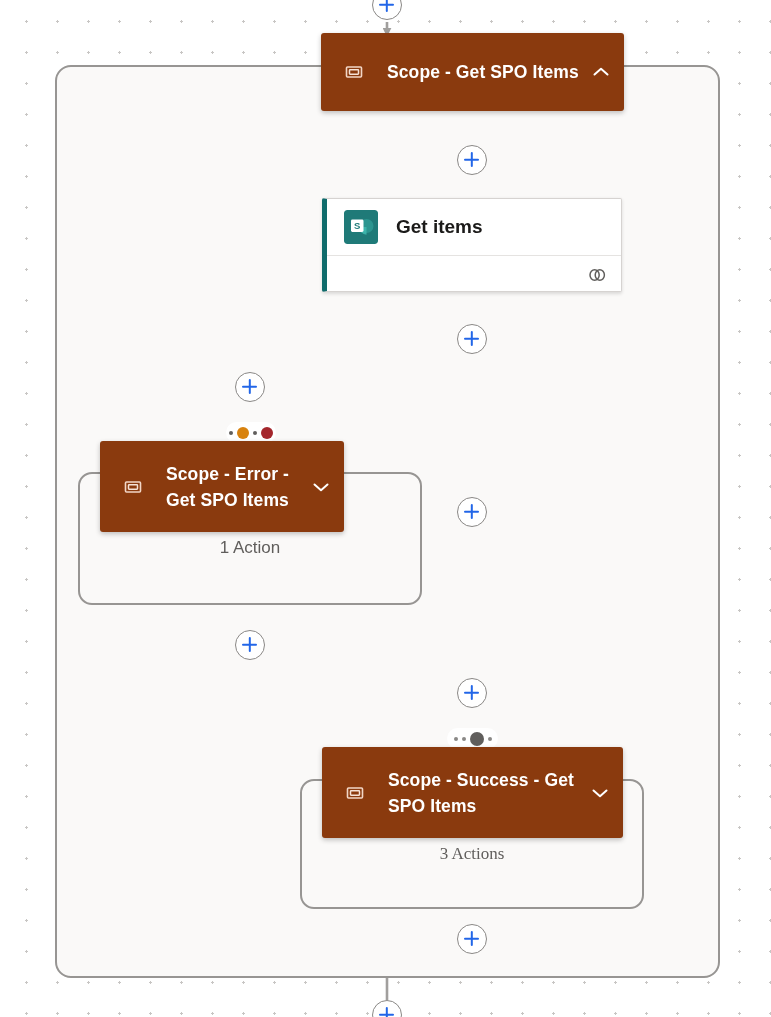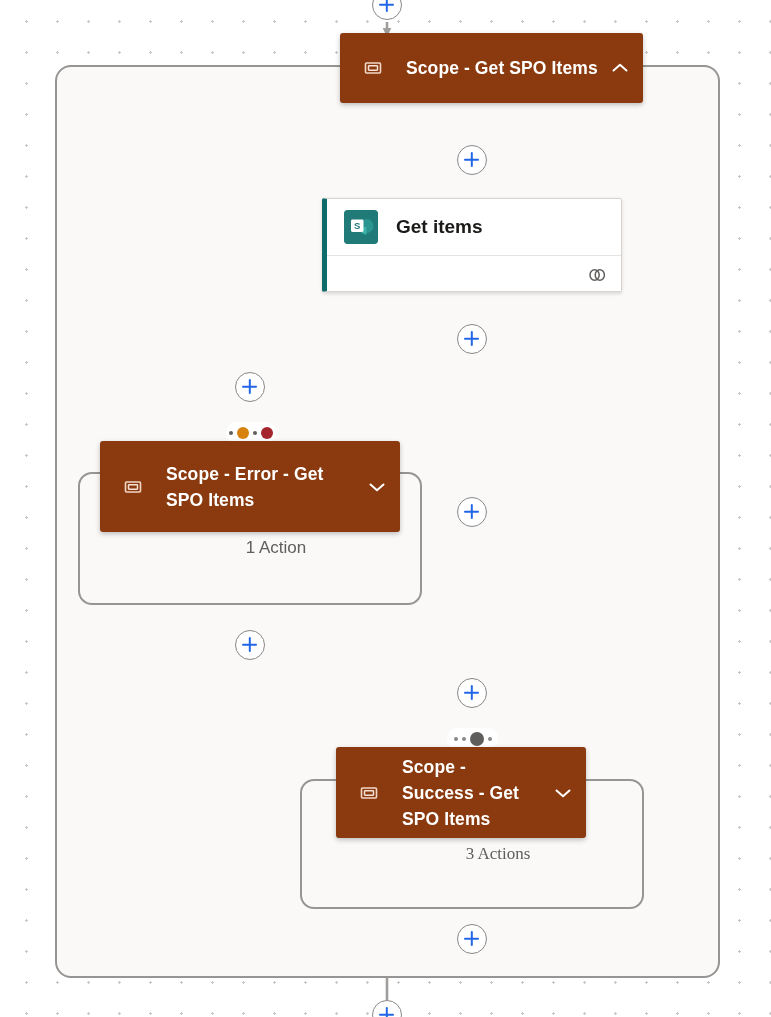--- a/index.html
+++ b/index.html
@@ -110,21 +110,20 @@
     cursor: pointer;
   }
 
   
   .actions-count {
     position: absolute;
     text-align: center;
     color: #605e5c;
     font-size: 17px;
     line-height: 22px;
-    padding-left: 26px;
   }
 
   
   .action-card {
     position: absolute;
     background: #ffffff;
     border: 1px solid #d6d3d1;
     border-left: 5px solid #0f6b6b;
     border-radius: 2px;
     box-sizing: border-box;
@@ -228,21 +227,21 @@
       <path d="M250,661 L258,661 L464,661 L472,670" marker-end="url(#arrow-dash)"></path>
     </g>
   </svg>
 
   <div class="scope-container outer" style="left:55px; top:65px; width:665px; height:913px;"></div>
 
   <div class="scope-container inner" style="left:78px; top:472px; width:344px; height:133px;"></div>
 
   <div class="scope-container inner" style="left:300px; top:779px; width:344px; height:130px;"></div>
 
-  <div class="scope-card" style="left:340px; top:33px; width:303px; height:70px;">
+  <div class="scope-card" style="left:321px; top:33px; width:303px; height:78px;">
     <span class="sc-icon">
       <svg width="20" height="20" viewBox="0 0 20 20">
         <rect x="2.5" y="5" width="15" height="10" rx="1" fill="none" stroke="#f2d6c6" stroke-width="1.6"></rect>
         <rect x="5.5" y="7.8" width="9" height="4.4" rx="0.6" fill="none" stroke="#f6e2d6" stroke-width="1.5"></rect>
       </svg>
     </span>
     <span class="sc-title">Scope - Get SPO Items</span>
     <span class="sc-chevron">
       <svg width="18" height="12" viewBox="0 0 18 12">
         <path d="M2.5,8.5 L9,2.8 L15.5,8.5" fill="none" stroke="#ffffff" stroke-width="2" stroke-linecap="round" stroke-linejoin="round"></path>
@@ -273,21 +272,21 @@
     </div>
   </div>
 
   <div class="dot-badge" style="left:226px; top:422px; width:50px;">
     <span class="dot sm" style="background:#605e5c;"></span>
     <span class="dot md" style="background:#d8820e;"></span>
     <span class="dot sm" style="background:#605e5c;"></span>
     <span class="dot md" style="background:#a4262c;"></span>
   </div>
 
-  <div class="scope-card" style="left:100px; top:441px; width:300px; height:91px;">
+  <div class="scope-card" style="left:100px; top:441px; width:244px; height:91px;">
     <span class="sc-icon">
       <svg width="20" height="20" viewBox="0 0 20 20">
         <rect x="2.5" y="5" width="15" height="10" rx="1" fill="none" stroke="#f2d6c6" stroke-width="1.6"></rect>
         <rect x="5.5" y="7.8" width="9" height="4.4" rx="0.6" fill="none" stroke="#f6e2d6" stroke-width="1.5"></rect>
       </svg>
     </span>
     <span class="sc-title">Scope - Error - Get SPO Items</span>
     <span class="sc-chevron">
       <svg width="18" height="12" viewBox="0 0 18 12">
         <path d="M2.5,3.5 L9,9.2 L15.5,3.5" fill="none" stroke="#ffffff" stroke-width="2" stroke-linecap="round" stroke-linejoin="round"></path>
@@ -297,21 +296,21 @@
 
   <div class="actions-count" style="left:78px; top:537px; width:344px;">1 Action</div>
 
   <div class="dot-badge" style="left:447px; top:728px; width:51px;">
     <span class="dot sm" style="background:#8a8886;"></span>
     <span class="dot sm" style="background:#8a8886;"></span>
     <span class="dot lg" style="background:#605e5c;"></span>
     <span class="dot sm" style="background:#8a8886;"></span>
   </div>
 
-  <div class="scope-card" style="left:336px; top:747px; width:250px; height:91px;justify-content:flex-end;">
+  <div class="scope-card" style="left:322px; top:747px; width:301px; height:91px;justify-content:flex-end;">
     <span class="sc-icon">
       <svg width="20" height="20" viewBox="0 0 20 20">
         <rect x="2.5" y="5" width="15" height="10" rx="1" fill="none" stroke="#f2d6c6" stroke-width="1.6"></rect>
         <rect x="5.5" y="7.8" width="9" height="4.4" rx="0.6" fill="none" stroke="#f6e2d6" stroke-width="1.5"></rect>
       </svg>
     </span>
     <span class="sc-title">Scope - Success - Get SPO Items</span>
     <span class="sc-chevron">
       <svg width="18" height="12" viewBox="0 0 18 12">
         <path d="M2.5,3.5 L9,9.2 L15.5,3.5" fill="none" stroke="#ffffff" stroke-width="2" stroke-linecap="round" stroke-linejoin="round"></path>

